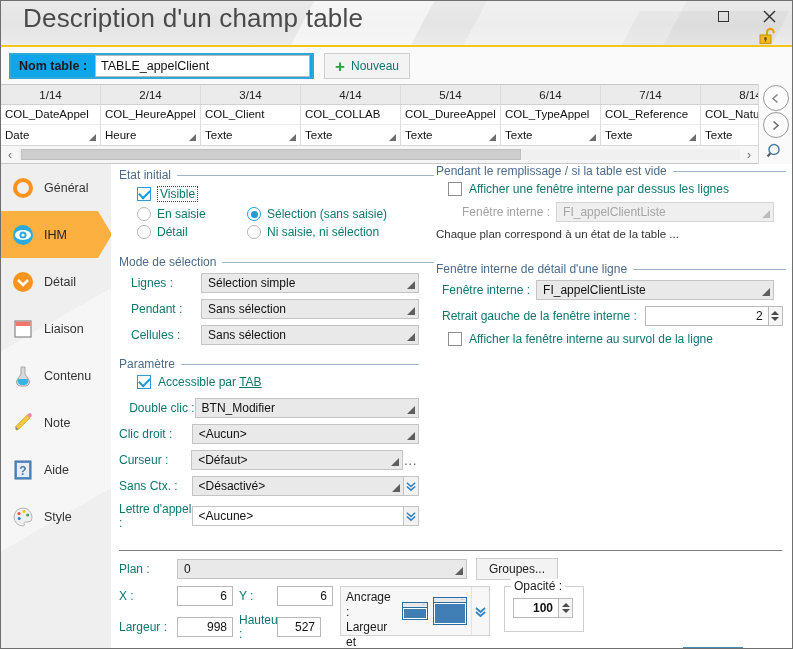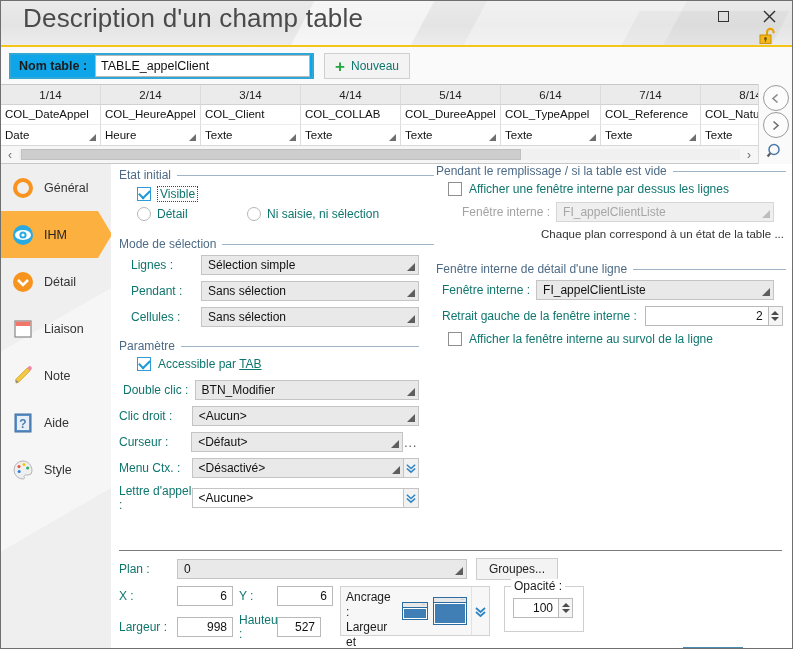--- a/index.html
+++ b/index.html
@@ -275,20 +275,29 @@
             <svg width="24" height="24" viewBox="0 0 24 24">
               <rect x="4" y="4" width="16" height="16" fill="#fff" stroke="#8f8f8f" stroke-width="1.3"></rect>
               <rect x="4.6" y="4.6" width="14.8" height="4.4" fill="#f1766a"></rect>
             </svg>
           </span>
           <span class="sblabel">Liaison</span>
         </div>
         <div class="sbitem">
           <span class="sbicon">
             <svg width="24" height="24" viewBox="0 0 24 24">
+              <path d="M10 3 h4 v7 l4 6 a4 4 0 0 1 -3.4 6 h-5.2 A4 4 0 0 1 6 16 l4 -6 z" fill="#d9d9d9" stroke="#a5a5a5" stroke-width="1"></path>
+              <path d="M7.2 15 h9.6 a4 4 0 0 1 -3.4 6 h-2.8 A4 4 0 0 1 7.2 15z" fill="#35b5e5"></path>
+            </svg>
+          </span>
+          <span class="sblabel">Contenu</span>
+        </div>
+        <div class="sbitem">
+          <span class="sbicon">
+            <svg width="24" height="24" viewBox="0 0 24 24">
               <path d="M5 19 L7.5 18.3 L19 6.8 L16.2 4 L4.7 15.5 z" fill="#f5c842" stroke="#c9a227" stroke-width=".8"></path>
               <path d="M16.2 4 L19 6.8 L20.4 5.4 A2 2 0 0 0 17.6 2.6 z" fill="#ef87a3"></path>
               <path d="M5 19 L4.7 15.5 L7.5 18.3 z" fill="#8b8b8b"></path>
             </svg>
           </span>
           <span class="sblabel">Note</span>
         </div>
         <div class="sbitem">
           <span class="sbicon">
             <svg width="24" height="24" viewBox="0 0 24 24">
@@ -320,20 +329,26 @@
         <div class="colL">
 
           <div class="grp">
             <div class="grptitle">
               <span>Etat initial</span>
                 <span class="line"></span>
             </div>
             <div class="rowc" style="margin-left:18px;margin-bottom:5px;">
               <span class="cb checked"></span>
               <span class="focusbox lbl" style="margin-left:6px;">Visible</span>
+            </div>
+            <div class="rowc" style="margin-left:18px;margin-bottom:4px;">
+              <span class="rd"></span>
+              <span class="lbl" style="margin-left:6px;width:90px;">En saisie</span>
+              <span class="rd sel"></span>
+              <span class="lbl" style="margin-left:6px;">Sélection (sans saisie)</span>
             </div>
             <div class="rowc" style="margin-left:18px;margin-bottom:4px;">
               <span class="rd"></span>
               <span class="lbl" style="margin-left:6px;width:90px;">Détail</span>
               <span class="rd"></span>
               <span class="lbl" style="margin-left:6px;">Ni saisie, ni sélection</span>
             </div>
           </div>
 
           <div class="grp" style="margin-top:16px;">
@@ -368,21 +383,21 @@
             <div class="grptitle">
               <span>Paramètre</span>
                 <span class="line"></span>
             </div>
             <div class="rowc" style="margin-left:18px;margin-bottom:9px;">
               <span class="cb checked"></span>
               <span class="lbl" style="margin-left:7px;"><span>Accessible par </span><u>TAB</u></span>
             </div>
             <div id="param-rows">
                 <div class="rowc">
-                  <span class="lbl" style="width: 88px; margin-left: 4px;">Double clic :</span>
+                  <span class="lbl" style="width: 88px; margin-left: 4px; text-align: right;">Double clic :</span>
                   <div class="combo" style="width: 270px;">
                     <span>BTN_Modifier</span>
                     <span class="tri"></span>
                   </div>
                 </div>
                 <div class="rowc">
                   <span class="lbl" style="width: 88px; margin-left: 0px;">Clic droit :</span>
                   <div class="combo" style="width: 270px;">
                     <span>&lt;Aucun&gt;</span>
                     <span class="tri"></span>
@@ -390,21 +405,21 @@
                 </div>
                 <div class="rowc">
                   <span class="lbl" style="width: 88px; margin-left: 0px;">Curseur :</span>
                   <div class="combo" style="width: 252px;">
                     <span>&lt;Défaut&gt;</span>
                     <span class="tri"></span>
                   </div>
                   <div class="ellips">...</div>
                 </div>
                 <div class="rowc">
-                  <span class="lbl" style="width: 88px; margin-left: 0px;">Menu Ctx. :</span>
+                  <span class="lbl" style="width: 88px; margin-left: 0px;">Sans Ctx. :</span>
                   <div class="combo" style="width: 252px;">
                     <span>&lt;Désactivé&gt;</span>
                     <span class="tri"></span>
                   </div>
                   <div class="dblchev">
                     <svg width="12" height="12" viewBox="0 0 13 13">
                       <path d="M2 3 L6.5 7 L11 3" fill="none" stroke="#2f84c4" stroke-width="1.7"></path>
                       <path d="M2 7 L6.5 11 L11 7" fill="none" stroke="#2f84c4" stroke-width="1.7"></path>
                     </svg>
                   </div>
@@ -436,21 +451,21 @@
               <span class="cb"></span>
               <span class="lbl" style="margin-left:7px;">Afficher une fenêtre interne par dessus les lignes</span>
             </div>
             <div class="rowc">
               <span class="lbl" style="margin-left:26px;color:#a3a3a3;">Fenêtre interne :</span>
               <div class="combo dis" style="width:218px;margin-left:6px;">
                 <span>FI_appelClientListe</span>
                   <span class="tri"></span>
               </div>
             </div>
-            <div class="hint" style="text-align:right;width:348px;margin-top:1px;">Chaque plan correspond à un état de la table ...</div>
+            <div class="hint" style="width:348px;margin-top:1px;">Chaque plan correspond à un état de la table ...</div>
           </div>
 
           <div class="grp" style="margin-top:22px;">
             <div class="grptitle">
               <span>Fenêtre interne de détail d'une ligne</span>
                 <span class="line"></span>
             </div>
             <div class="rowc">
               <span class="lbl" style="margin-left:6px;">Fenêtre interne :</span>
               <div class="combo" style="width:238px;margin-left:6px;">
@@ -525,21 +540,21 @@
               <svg width="13" height="13" viewBox="0 0 13 13">
                   <path d="M2 3 L6.5 7 L11 3" fill="none" stroke="#2f84c4" stroke-width="1.7"></path>
                   <path d="M2 7 L6.5 11 L11 7" fill="none" stroke="#2f84c4" stroke-width="1.7"></path>
                 </svg>
             </div>
           </div>
 
           <div class="fieldset" style="margin-left:14px;width:80px;height:46px;">
             <span class="leg">Opacité :</span>
             <div class="bline" style="margin:8px 0 0 0;">
-              <div class="num" style="width:46px;">100</div>
+              <div class="num" style="width:46px;font-weight:bold;">100</div>
               <div class="spin">
                   <i class="up"></i>
                   <i class="dn"></i>
                 </div>
             </div>
           </div>
         </div>
       </div>
 
     </div>

